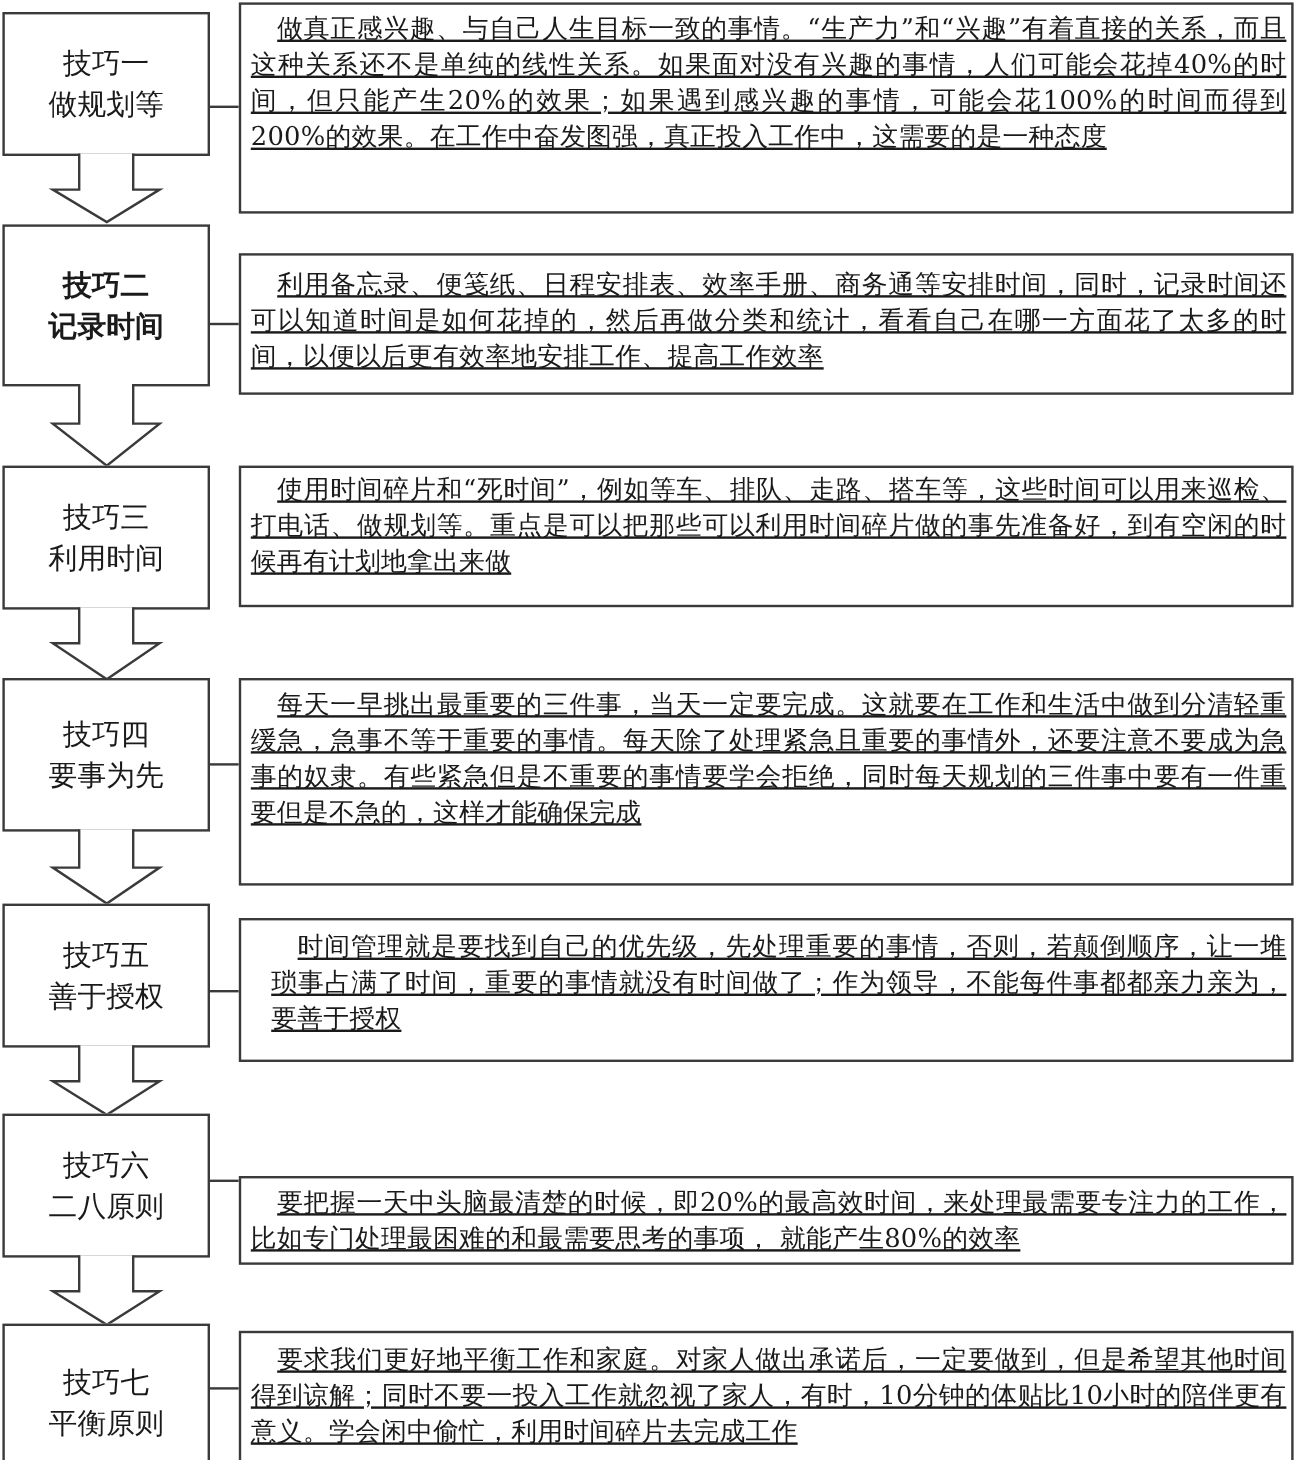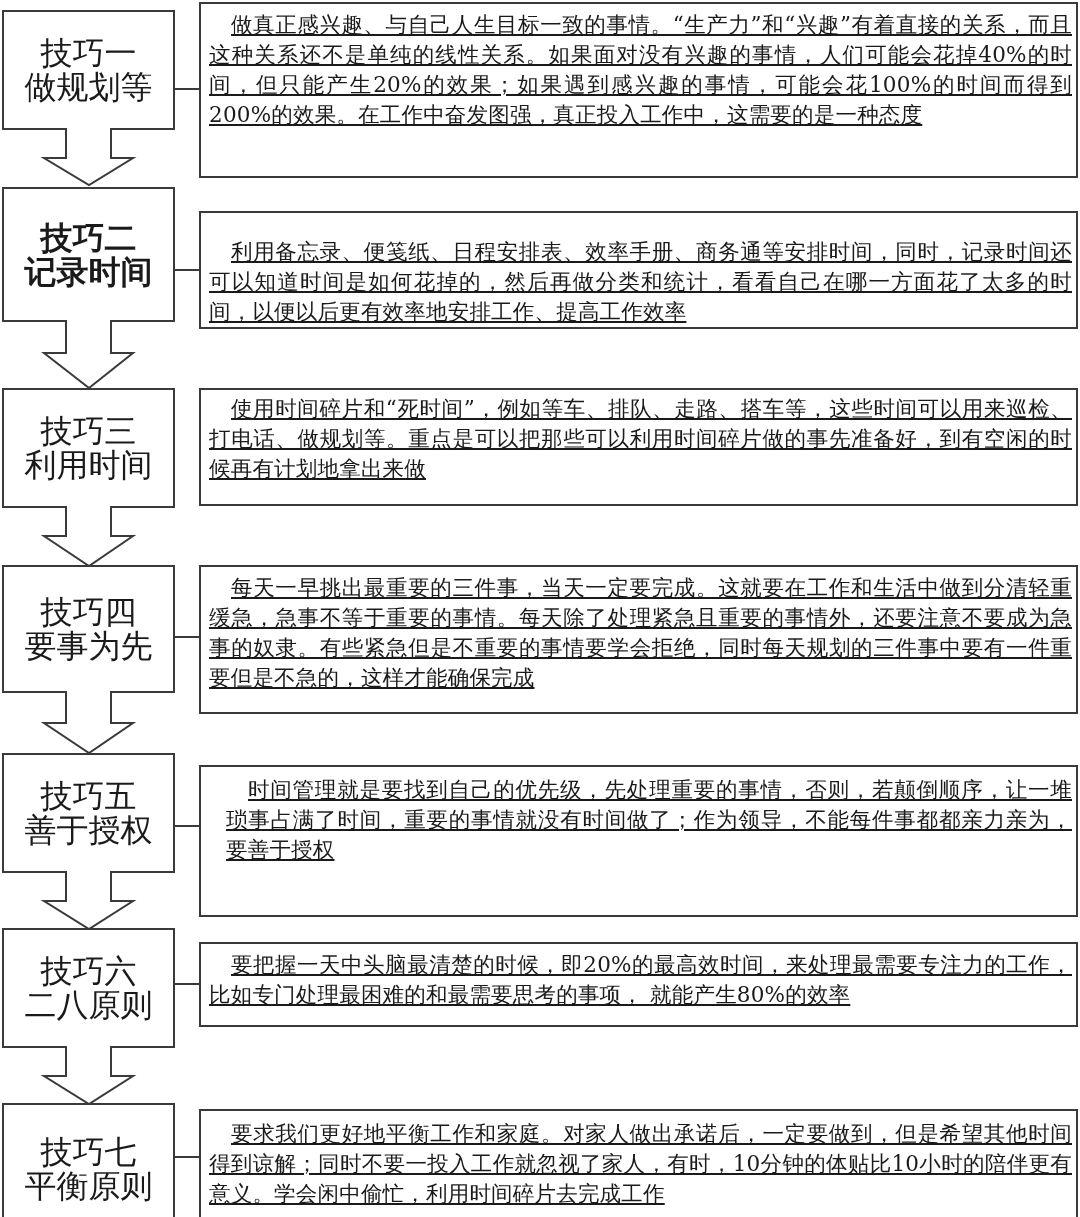--- a/index.html
+++ b/index.html
@@ -1,20 +1,20 @@
 <!DOCTYPE html>
 <html><head>
 <meta charset="utf-8">
 <style>
   html, body { margin:0; padding:0; background:#ffffff; }
   body { width:1080px; height:1217px; position:relative; overflow:hidden;
          font-family:"DejaVu Serif","Liberation Serif",serif; color:#1a1a1a; }
   .lbox { position:absolute; left:2px; width:173px; border:2px solid #3a3a3a; background:#fff;
           display:flex; flex-direction:column; align-items:center; justify-content:center;
-          font-size:32px; line-height:34px; box-sizing:border-box; }
+          font-size:24px; line-height:34px; box-sizing:border-box; }
   .rbox { position:absolute; left:199px; width:879px; border:2px solid #3a3a3a; background:#fff;
           box-sizing:border-box; padding:4px 4px 4px 8px; font-size:21.5px; line-height:30px;
           text-indent:22px; text-align:justify; letter-spacing:0.2px;text-decoration:underline; }
   .conn { position:absolute; left:175px; width:24px; height:2px; background:#3a3a3a; }
   svg.arrow { position:absolute; left:0; overflow:visible; }
 </style>
 </head>
 <body>
 
 <div class="lbox" style="top:10px;height:120px;">
@@ -27,21 +27,21 @@
 </div>
 <svg class="arrow" style="top:128px;" width="180" height="60">
   <polyline points="66,0 66,30 44,30 89,57 133,30 111,30 111,0" fill="#fff" stroke="#3a3a3a" stroke-width="2"></polyline>
 </svg>
 
 <div class="lbox" style="top:187px;height:135px;font-weight:bold;">
   <div>技巧二</div>
   <div>记录时间</div>
 </div>
 <div class="conn" style="top:269px;"></div>
-<div class="rbox" style="top:211px;height:118px;padding-top:24px;">
+<div class="rbox" style="top:211px;height:118px;padding-top:10px;">
   <span>利用备忘录、便笺纸、日程安排表、效率手册、商务通等安排时间，同时，记录时间还可以知道时间是如何花掉的，然后再做分类和统计，看看自己在哪一方面花了太多的时间，以便以后更有效率地安排工作、提高工作效率</span>
 </div>
 <svg class="arrow" style="top:320px;" width="180" height="70">
   <polyline points="66,0 66,33 44,33 89,68 133,33 111,33 111,0" fill="#fff" stroke="#3a3a3a" stroke-width="2"></polyline>
 </svg>
 
 <div class="lbox" style="top:388px;height:120px;">
   <div>技巧三</div>
   <div>利用时间</div>
 </div>
@@ -50,45 +50,45 @@
 </div>
 <svg class="arrow" style="top:506px;" width="180" height="62">
   <polyline points="66,0 66,30 44,30 89,60 133,30 111,30 111,0" fill="#fff" stroke="#3a3a3a" stroke-width="2"></polyline>
 </svg>
 
 <div class="lbox" style="top:565px;height:128px;">
   <div>技巧四</div>
   <div>要事为先</div>
 </div>
 <div class="conn" style="top:636px;"></div>
-<div class="rbox" style="top:565px;height:149px;padding-top:6px;">
+<div class="rbox" style="top:565px;height:173px;padding-top:6px;">
   <span>每天一早挑出最重要的三件事，当天一定要完成。这就要在工作和生活中做到分清轻重缓急，急事不等于重要的事情。每天除了处理紧急且重要的事情外，还要注意不要成为急事的奴隶。有些紧急但是不重要的事情要学会拒绝，同时每天规划的三件事中要有一件重要但是不急的，这样才能确保完成</span>
 </div>
 <svg class="arrow" style="top:691px;" width="180" height="64">
   <polyline points="66,0 66,32 44,32 89,62 133,32 111,32 111,0" fill="#fff" stroke="#3a3a3a" stroke-width="2"></polyline>
 </svg>
 
 <div class="lbox" style="top:753px;height:120px;">
   <div>技巧五</div>
   <div>善于授权</div>
 </div>
 <div class="conn" style="top:825px;"></div>
-<div class="rbox" style="top:765px;height:152px;padding-top:8px;padding-left:25px;">
+<div class="rbox" style="top:765px;height:120px;padding-top:8px;padding-left:25px;">
   <span>时间管理就是要找到自己的优先级，先处理重要的事情，否则，若颠倒顺序，让一堆琐事占满了时间，重要的事情就没有时间做了；作为领导，不能每件事都都亲力亲为，要善于授权</span>
 </div>
 <svg class="arrow" style="top:871px;" width="180" height="60">
   <polyline points="66,0 66,30 44,30 89,58 133,30 111,30 111,0" fill="#fff" stroke="#3a3a3a" stroke-width="2"></polyline>
 </svg>
 
 <div class="lbox" style="top:928px;height:120px;">
   <div>技巧六</div>
   <div>二八原则</div>
 </div>
 <div class="conn" style="top:983px;"></div>
-<div class="rbox" style="top:942px;height:85px;padding-top:6px;">
+<div class="rbox" style="top:980px;height:74px;padding-top:6px;">
   <span>要把握一天中头脑最清楚的时候，即20%的最高效时间，来处理最需要专注力的工作，比如专门处理最困难的和最需要思考的事项， 就能产生80%的效率</span>
 </div>
 <svg class="arrow" style="top:1046px;" width="180" height="60">
   <polyline points="66,0 66,30 44,30 89,58 133,30 111,30 111,0" fill="#fff" stroke="#3a3a3a" stroke-width="2"></polyline>
 </svg>
 
 <div class="lbox" style="top:1103px;height:132px;">
   <div>技巧七</div>
   <div>平衡原则</div>
 </div>

